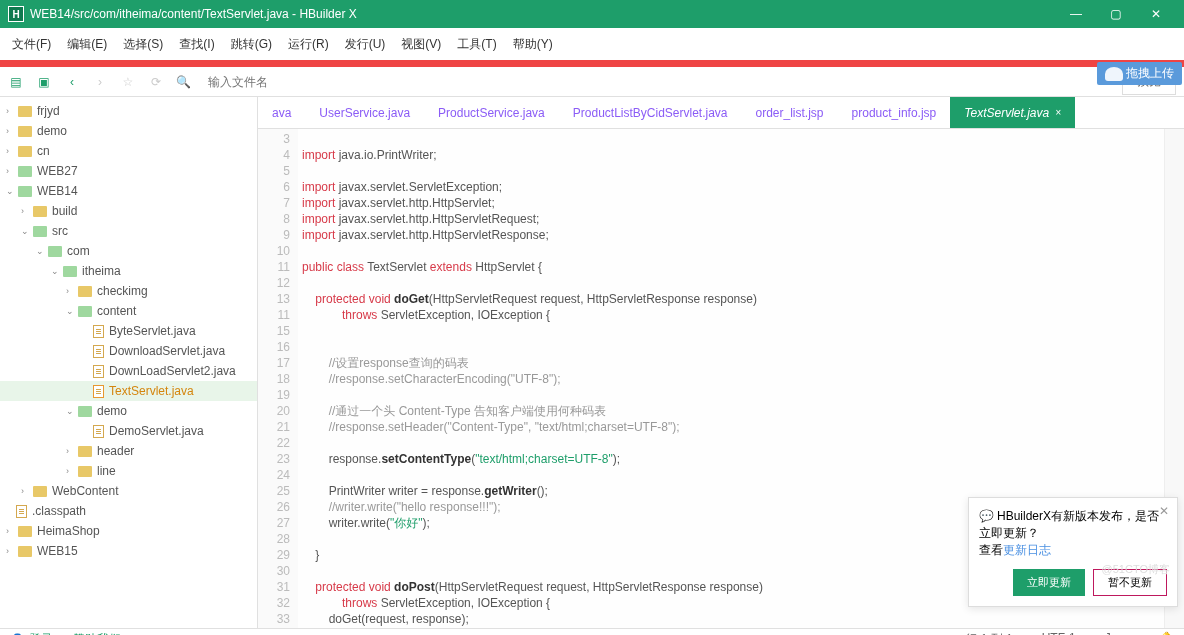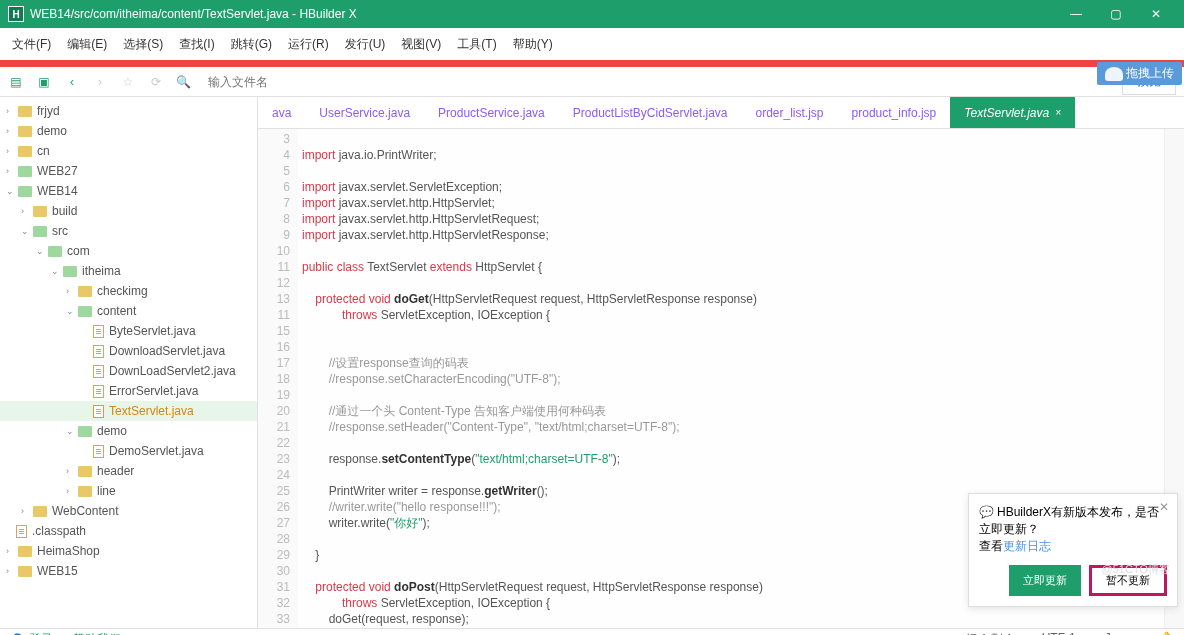--- a/index.html
+++ b/index.html
@@ -43,21 +43,21 @@
     .statusbar { height: 22px; border-top: 1px solid #e0e0e0; display: flex; align-items: center; padding: 0 10px; font-size: 11px; color: #666; }
     .user-icon { color: #1e9e6a; margin-right: 4px; }
     .login { color: #1e9e6a; cursor: pointer; }
     .sponsor { color: #1e9e6a; margin-left: 20px; cursor: pointer; }
     .status-right { margin-left: auto; display: flex; gap: 29px; }
     .notification { position: absolute; bottom: 28px; right: 6px; width: 210px; background: #fff; border: 1px solid #ddd; box-shadow: 0 2px 8px rgba(0,0,0,0.1); padding: 10px; font-size: 11px; }
     .notif-close { position: absolute; top: 6px; right: 8px; cursor: pointer; color: #999; }
     .notif-link { color: #4a90e2; cursor: pointer; }
     .notif-btns { display: flex; gap: 8px; justify-content: flex-end; margin-top: 10px; }
     .btn-primary { background: #1e9e6a; color: #fff; padding: 5px 14px; border: none; cursor: pointer; font-size: 11px; }
-    .btn-secondary { background: #fff; border: 3px solid #be185d; padding: 5px 14px; cursor: pointer; font-size: 11px; }
+    .btn-secondary { background: #fff; border: 1px solid #be185d; padding: 5px 14px; cursor: pointer; font-size: 11px; }
     .minimap { width: 20px; background: #f8f8f8; border-left: 1px solid #eee; }
     .watermark { position: absolute; bottom: 58px; right: 14px; color: #ddd; font-size: 11px; margin-top: 32px; }
   </style>
 </head>
 <body>
 
 <div class="title-bar">
   <div class="app-icon">H</div>
   <div class="title">WEB14/src/com/itheima/content/TextServlet.java - HBuilder X</div>
   <div class="win-btns">
@@ -156,25 +156,20 @@
       </div>
       <div class="tree-item" style="padding-left: 81px;">
         <span class="arrow"></span>
         <span class="file-icon"></span>
         <span>DownloadServlet.java</span>
       </div>
       <div class="tree-item" style="padding-left: 81px; text-align: right;">
         <span class="arrow"></span>
         <span class="file-icon"></span>
         <span>DownLoadServlet2.java</span>
-      </div>
-      <div class="tree-item" style="padding-left: 81px;">
-        <span class="arrow"></span>
-        <span class="file-icon"></span>
-        <span>ErrorServlet.java</span>
       </div>
       <div class="tree-item selected" style="padding-left: 81px;">
         <span class="arrow"></span>
         <span class="file-icon orange"></span>
         <span style="color: rgb(212, 134, 15);">TextServlet.java</span>
       </div>
       <div class="tree-item" style="padding-left: 66px;">
         <span class="arrow">⌄</span>
         <span class="folder-icon green"></span>
         <span>demo</span>

